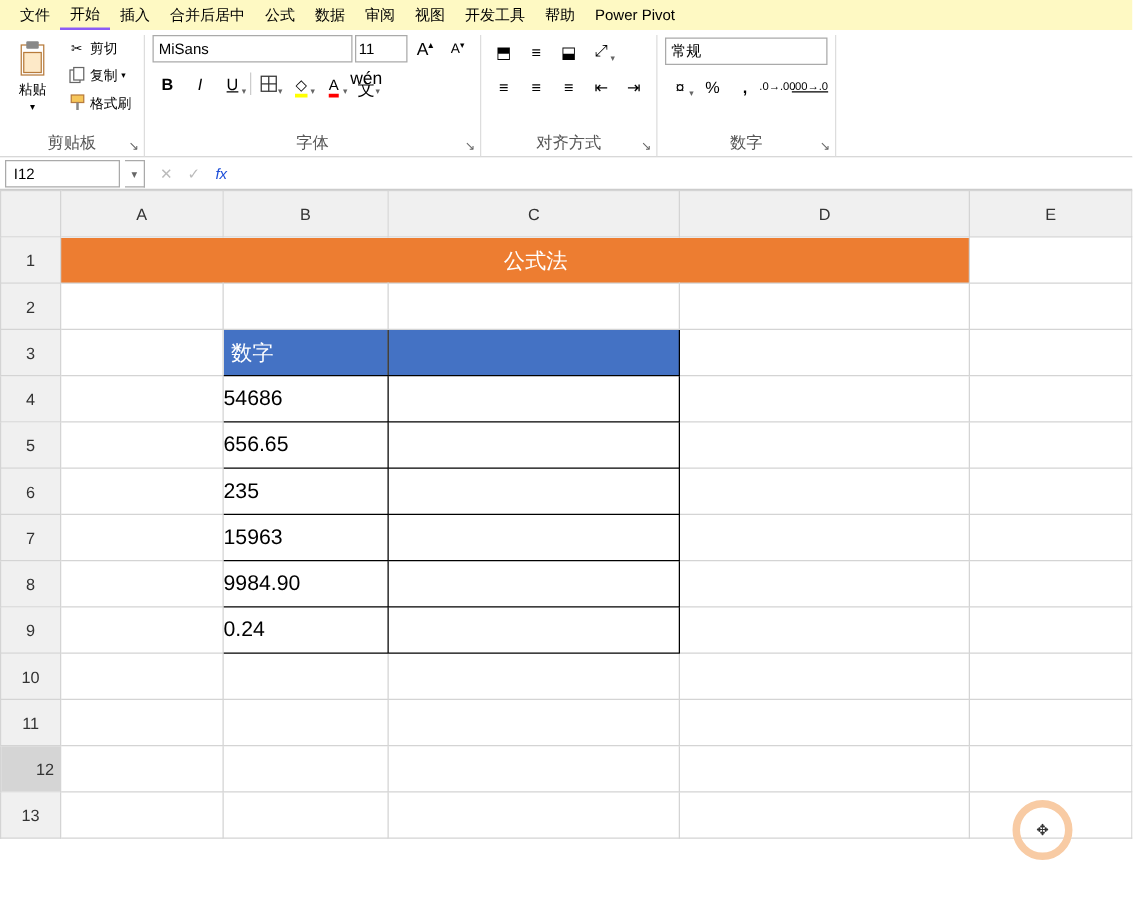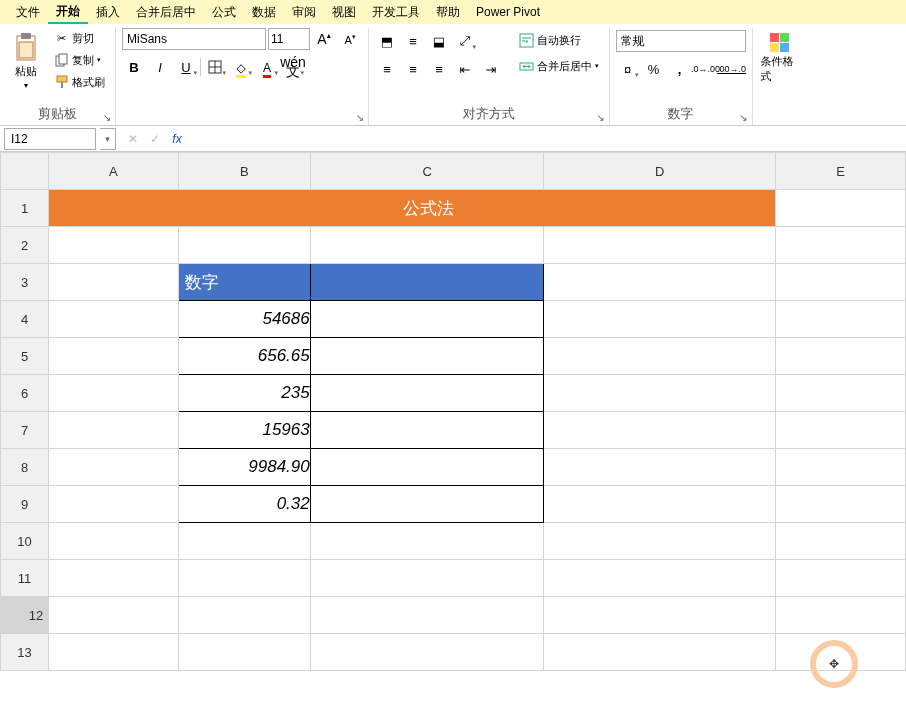--- a/index.html
+++ b/index.html
@@ -1,37 +1,37 @@
 <!DOCTYPE html>
 <html><head>
 <meta charset="utf-8">
 <style>
 * { box-sizing: border-box; margin: 0; padding: 0; font-family: "Microsoft YaHei", "SimSun", sans-serif; }
 body { background: #fff; width: 906px; height: 726px; overflow: hidden; position: relative; }
 
 
 .menubar { display: flex; align-items: center; padding: 2px 8px; font-size: 12px; height: 24px; background: #fef9c3; }
 .menubar .item { padding: 2px 8px; cursor: pointer; }
-.menubar .item.active { font-weight: bold; border-bottom: 2px solid #14b8a6; color: #000; }
+.menubar .item.active { font-weight: normal; border-bottom: 2px solid #8b5cf6; color: #000; }
 
 
 .ribbon { display: flex; background: #fff; border-bottom: 1px solid #ccc; height: 102px; padding-top: 4px; }
 .ribbon-group { display: flex; flex-direction: column; border-right: 1px solid #ddd; padding: 0 6px; position: relative; }
 .ribbon-group-body { flex: 1; display: flex; align-items: flex-start; gap: 4px; }
 .ribbon-group-label { text-align: center; font-size: 13px; color: #555; padding: 2px 0; position: relative;}
 .dlg-launcher { position: absolute; right: 2px; bottom: 2px; width: 12px; height: 12px; font-size: 10px; color: #666; display:flex; align-items:center; justify-content:center;}
 
 .vstack { display: flex; flex-direction: column; gap: 2px; }
 .hstack { display: flex; flex-direction: row; gap: 2px; align-items: center; }
 
 .paste-btn { display: flex; flex-direction: column; align-items: center; width: 40px; font-size: 11px; gap:2px; padding:4px 2px; }
 .small-btn { display: flex; align-items: center; gap: 3px; font-size: 11px; padding: 1px 4px; height: 20px; }
 .small-btn .ico { width: 15px; height: 15px; display:flex; align-items:center; justify-content:center; }
 
-.font-select { width: 144px; height: 22px; font-size: 12px; border: 1px solid #aaa; padding: 4px 4px; background:#fff; }
+.font-select { width: 160px; height: 22px; font-size: 12px; border: 1px solid #aaa; padding: 4px 4px; background:#fff; }
 .size-select { width: 42px; height: 22px; font-size: 12px; border: 1px solid #aaa; padding: 1px 2px; background:#fff; }
 .icon-btn { width: 24px; height: 22px; display: flex; align-items: center; justify-content: center; font-size: 13px; cursor:pointer; position:relative;}
 .icon-btn.drop::after { content:"▾"; font-size:7px; position:absolute; right:1px; bottom:1px; color:#666;}
 .icon-btn .underline { border-bottom: 3px solid; width: 14px; text-align:center; line-height:12px; font-size:12px;}
 
 .num-select { width: 130px; height: 22px; font-size: 12px; border: 1px solid #aaa; padding: 1px 4px; background:#fff;}
 
 .cond-fmt { display:flex; flex-direction:column; align-items:center; font-size:11px; padding:4px 2px; width:42px;}
 
 
@@ -52,21 +52,21 @@
 
 .col-A { width: 130px; }
 .col-B { width: 132px; }
 .col-C { width: 234px; }
 .col-D { width: 232px; }
 .col-E { width: 130px; }
 
 .title-cell { background: #ED7D31 !important; color: #fff; text-align: center; font-size: 22px; padding-left: 33px; }
 .header-cell { background: #4472C4 !important; color: #fff; font-size: 20px; padding-left: 6px; border: 1.5px solid #000 !important;}
 .header-cell-right { background: #4472C4 !important; border: 1.5px solid #000 !important; }
-.data-cell { text-align: right; font-size: 20px; border: 1.5px solid #000 !important; background:#fff !important;font-style:italic;}
+.data-cell { text-align: left; font-size: 20px; border: 1.5px solid #000 !important; background:#fff !important;}
 .data-cell-empty { border: 1.5px solid #000 !important; background:#fff !important;}
 
 th.row.active { background: #d5d5d5; padding-left: 23px; }
 
 
 .cursor-ring { position: absolute; width: 48px; height: 48px; border: 6px solid #f8cba4; border-radius: 50%; left: 810px; top: 640px; display:flex; align-items:center; justify-content:center; pointer-events:none;}
 .cursor-ring::after { content: "✥"; font-size: 12px; color: #333; }
 
 svg { display:block; }
 </style>
@@ -168,20 +168,21 @@
             <span><span class="underline" style="border-color:#ffff00;">◇</span></span>
           </div>
         <div class="icon-btn drop">
             <span><span class="underline" style="border-color:#ff0000;">A</span></span>
           </div>
         <div class="icon-btn drop">
             <span style="font-size:14px;line-height:9px;text-align:center;"><span>wén</span><br><span>文</span></span>
           </div>
       </div>
     </div>
+    <div class="ribbon-group-label">字体</div>
     <div class="dlg-launcher">↘</div>
   </div>
 
   <div class="ribbon-group">
     <div class="ribbon-group-body">
       <div class="vstack" style="gap:6px; padding-top:2px;">
         <div class="hstack">
           <div class="icon-btn">
               <span>⬒</span>
             </div>
@@ -206,41 +207,20 @@
               <span>≡</span>
             </div>
           <div class="icon-btn">
               <span>⇤</span>
             </div>
           <div class="icon-btn">
               <span>⇥</span>
             </div>
         </div>
       </div>
-      <div class="vstack" style="gap:6px; padding-top:2px; margin-left:8px;">
-        <div class="small-btn">
-          <span class="ico">
-              <svg width="15" height="15">
-                <rect x="1" y="1" width="13" height="13" fill="none" stroke="#3a7"></rect>
-                <path d="M3 5h9M3 8h6M9 8l-2 2" stroke="#3a7" fill="none"></path>
-              </svg>
-            </span>
-          <span>自动换行</span>
-        </div>
-        <div class="small-btn">
-          <span class="ico">
-              <svg width="15" height="15">
-                <rect x="1" y="4" width="13" height="7" fill="none" stroke="#3a7"></rect>
-                <path d="M4 7.5h7M4 7.5l2 -2M4 7.5l2 2M11 7.5l-2 -2M11 7.5l-2 2" stroke="#3a7" fill="none"></path>
-              </svg>
-            </span>
-          <span>合并后居中</span>
-          <span style="font-size:7px;">▾</span>
-        </div>
-      </div>
     </div>
     <div class="ribbon-group-label">对齐方式</div>
     <div class="dlg-launcher">↘</div>
   </div>
 
   <div class="ribbon-group">
     <div class="ribbon-group-body vstack" style="gap:6px; padding-top:2px;">
       <input class="num-select" value="常规" style="">
       <div class="hstack">
         <div class="icon-btn drop">
@@ -257,35 +237,20 @@
           </div>
         <div class="icon-btn">
             <span style="font-size:9px;text-decoration:underline;">.00→.0</span>
           </div>
       </div>
     </div>
     <div class="ribbon-group-label">数字</div>
     <div class="dlg-launcher">↘</div>
   </div>
 
-  <div class="ribbon-group" style="border-right:none;">
-    <div class="ribbon-group-body">
-      <div class="cond-fmt">
-        <span>
-            <svg width="22" height="22">
-              <rect x="1" y="1" width="9" height="9" fill="#f55"></rect>
-              <rect x="11" y="1" width="9" height="9" fill="#5d5"></rect>
-              <rect x="1" y="11" width="9" height="9" fill="#fd5"></rect>
-              <rect x="11" y="11" width="9" height="9" fill="#5af"></rect>
-            </svg>
-          </span>
-        <span>条件格式</span>
-      </div>
-    </div>
-  </div>
 </div>
 
 <div class="formula-bar">
   <input class="namebox" value="I12" style="">
   <div class="namebox-drop">▾</div>
   <div class="fx-btn" style="color:#bbb;">✕</div>
   <div class="fx-btn" style="color:#bbb;">✓</div>
   <div class="fx-btn"><i>fx</i></div>
   <input class="formula-input" style="">
 </div>
@@ -366,21 +331,21 @@
     <th class="row">8</th>
     <td></td>
     <td class="data-cell">9984.90</td>
     <td class="data-cell-empty"></td>
     <td></td>
           <td></td>
   </tr>
   <tr>
     <th class="row">9</th>
     <td></td>
-    <td class="data-cell">0.32</td>
+    <td class="data-cell">0.24</td>
     <td class="data-cell-empty"></td>
     <td></td>
           <td></td>
   </tr>
   <tr>
     <th class="row">10</th>
     <td></td>
           <td></td>
           <td></td>
           <td></td>

